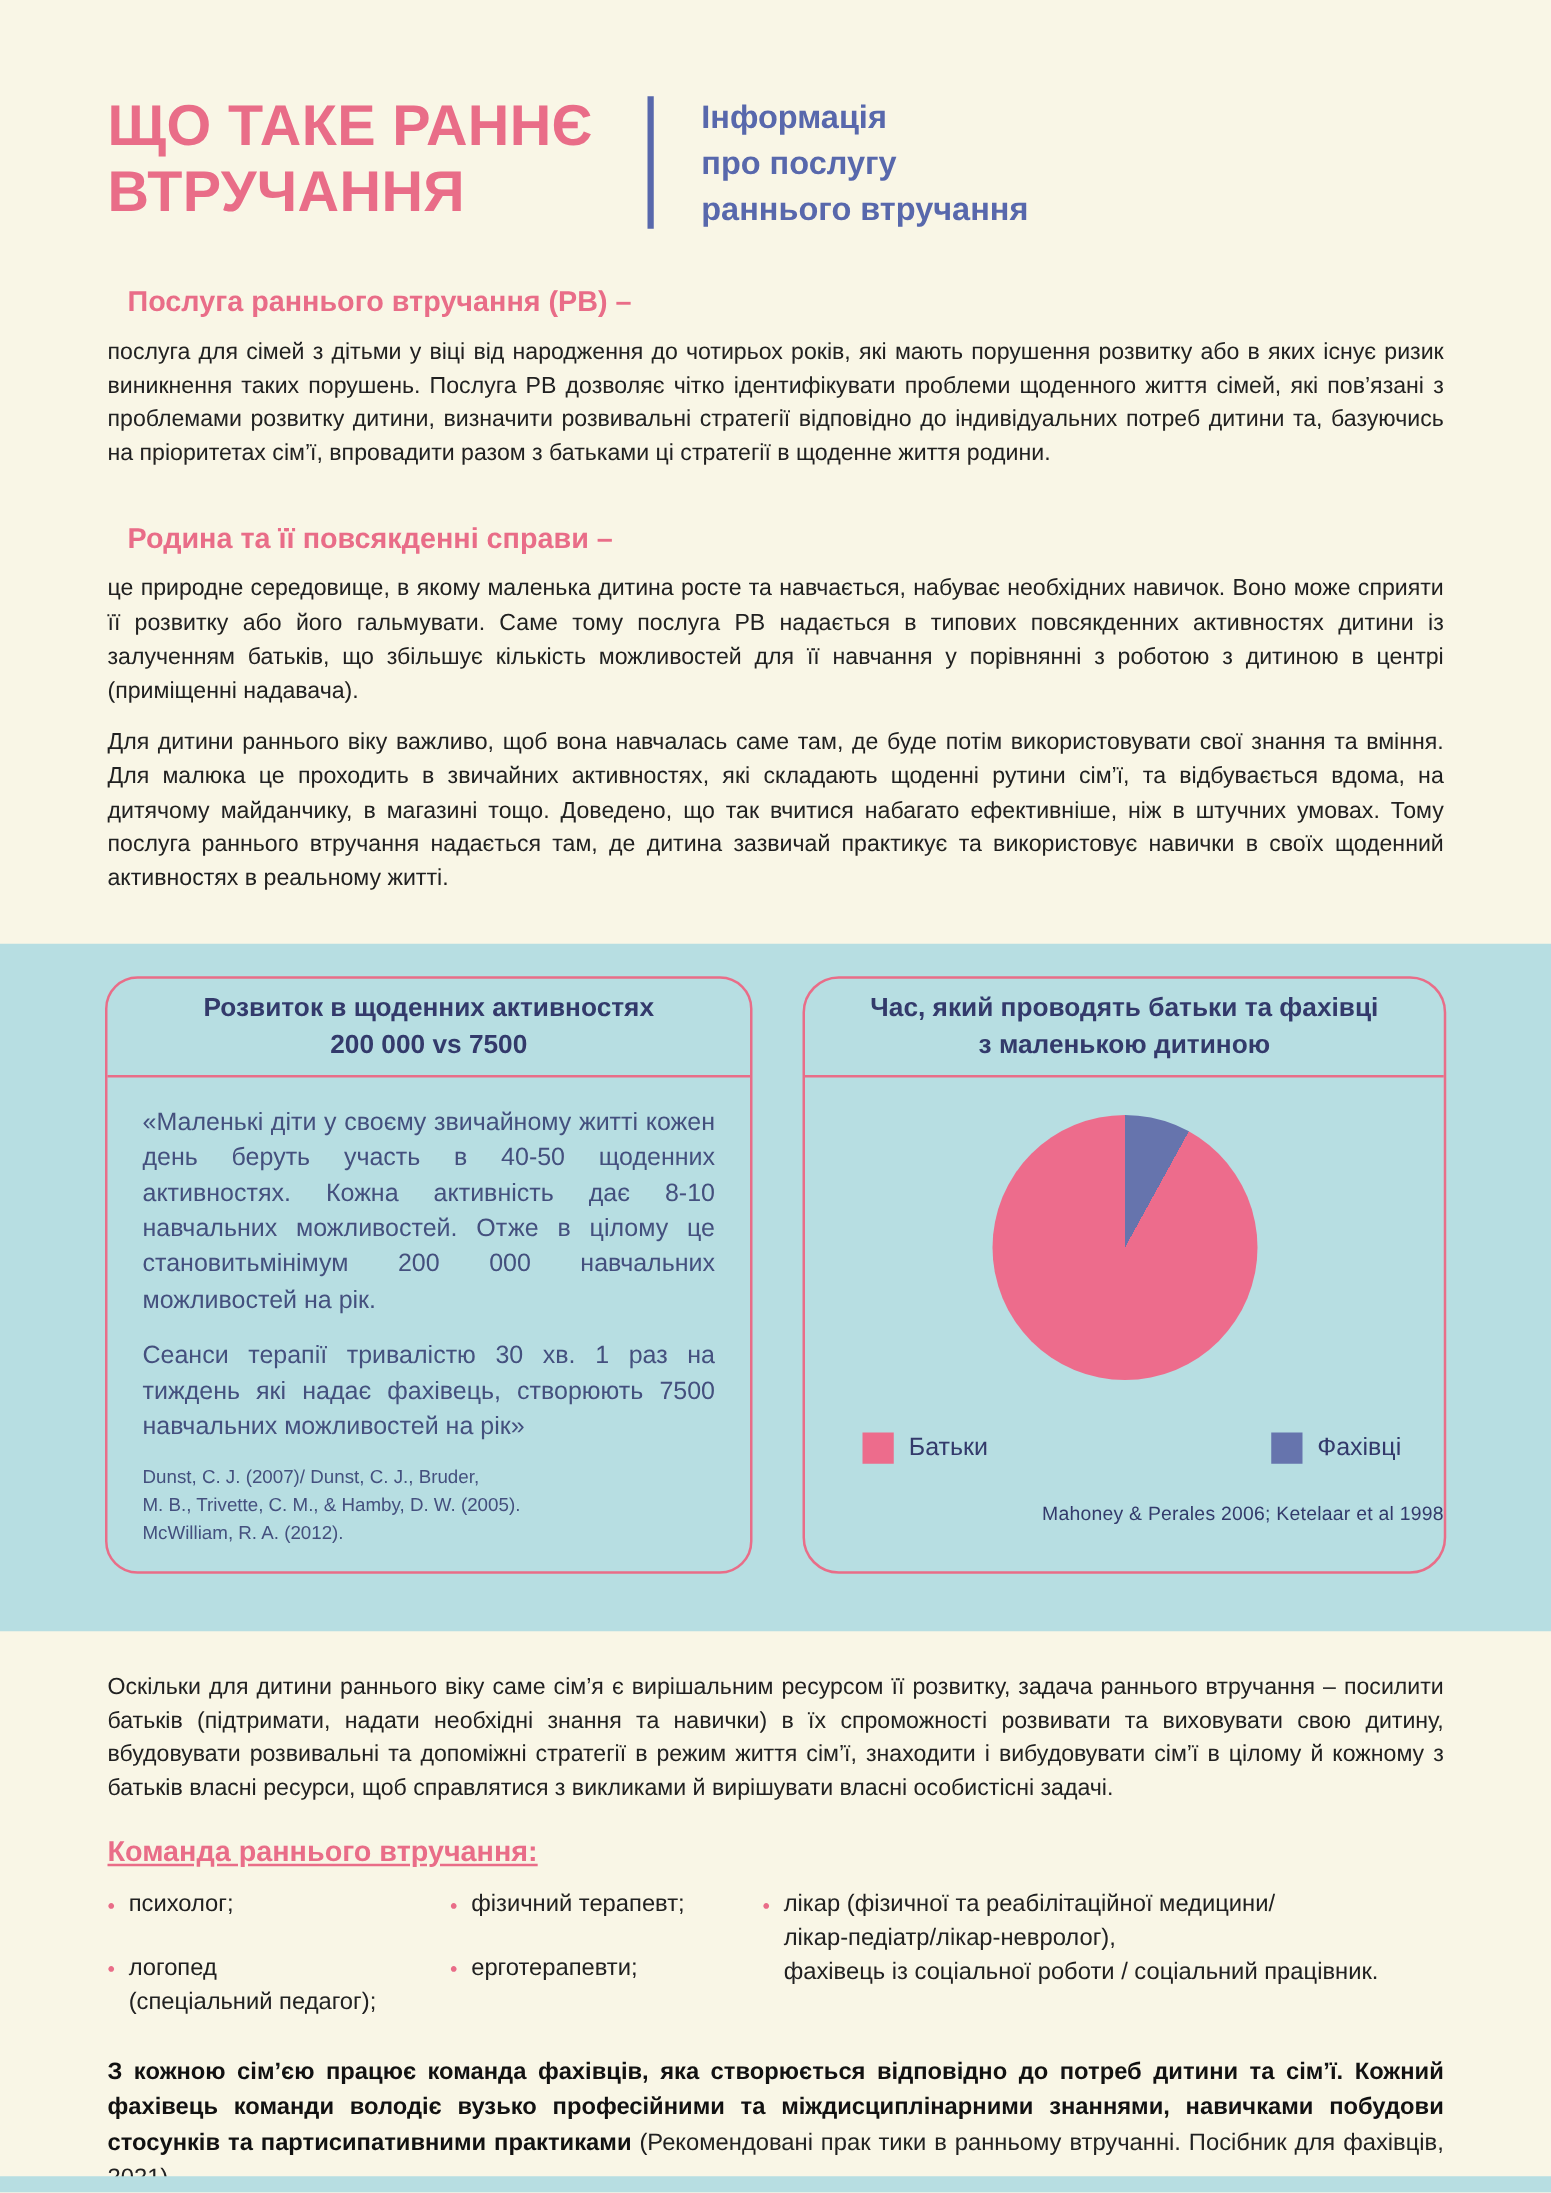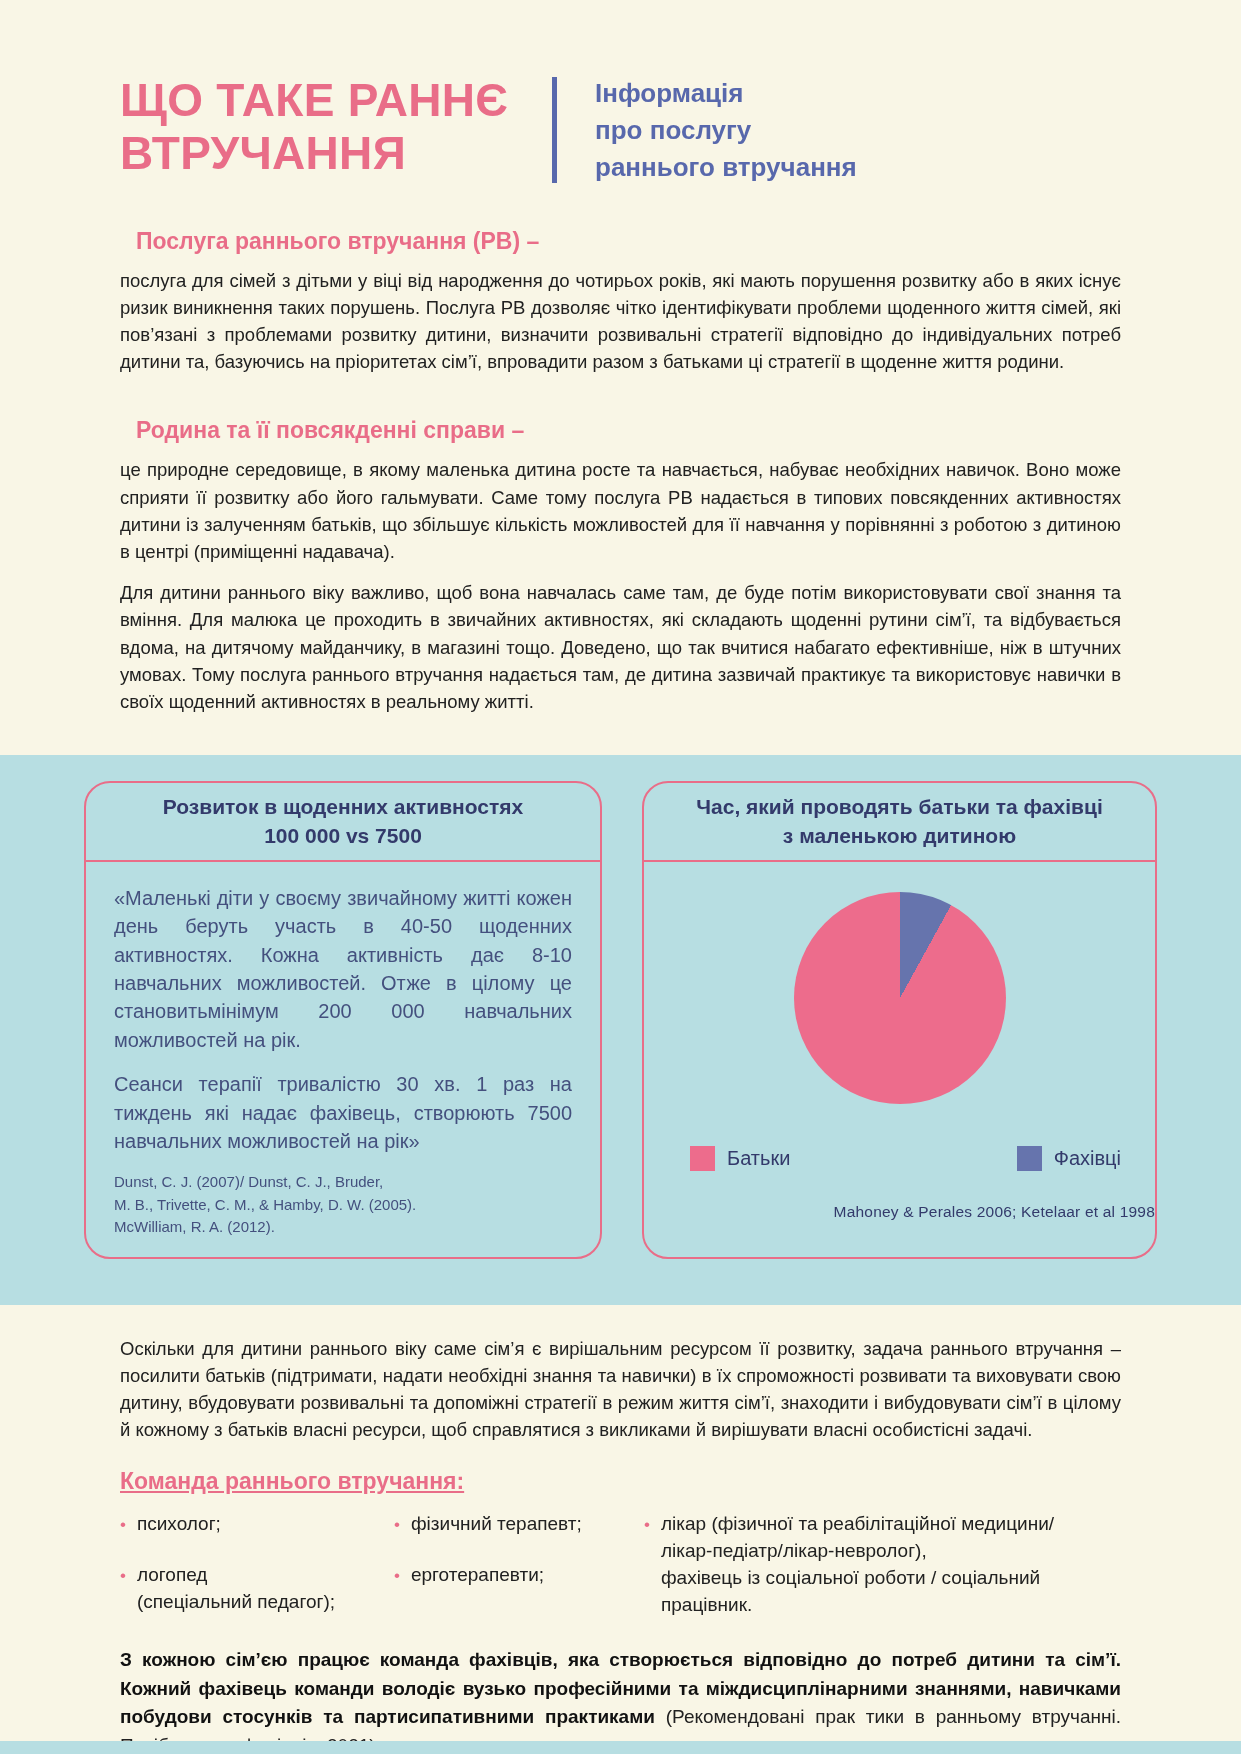--- a/index.html
+++ b/index.html
@@ -5,21 +5,21 @@
   html, body { margin: 0; padding: 0; }
   body { background: #F9F6E6; }
   .page {
     position: relative;
     width: 1241px;
     height: 1754px;
     background: var(--cream, #F9F6E6);
     font-family: "Liberation Sans", sans-serif;
     overflow: hidden;
   }
-  .content { padding: 0 120px; }
+  .content { padding: 0 86px; }
 
   
   .masthead { display: flex; align-items: stretch; padding-top: 74px; }
   .masthead-title {
     margin: 0; width: 432px;
     font-size: 46px; font-weight: 800; letter-spacing: 0.3px;
     color: var(--pink, #E96D88); line-height: 1.16;
   }
   .masthead-divider { width: 5px; background: var(--blue-text, #5868AC); margin: 3px 0; }
   .masthead-subtitle {
@@ -48,21 +48,21 @@
   }
   .card {
     border: 2.5px solid var(--pink, #E96D88);
     border-radius: 26px;
     display: flex; flex-direction: column;
     min-height: 414px;
     box-sizing: border-box;
     position: relative;
   }
   .card-left  { width: 520px; }
-  .card-right { width: 517px; }
+  .card-right { width: 517px; border-radius: 29px; }
   .card-title {
     min-height: 74px;
     display: flex; flex-direction: column; justify-content: center;
     text-align: center;
     font-size: 21px; font-weight: 700; line-height: 1.35;
     color: var(--navy, #333A6B);
     border-bottom: 2.5px solid var(--pink, #E96D88);
     padding: 10px 18px;
     box-sizing: border-box;
   }
@@ -147,21 +147,21 @@
     <h2 class="section-heading">Родина та її повсякденні справи –</h2>
     <p class="body-text">це природне середовище, в якому маленька дитина росте та навчається, набуває необхідних навичок. Воно може сприяти її розвитку або його гальмувати. Саме тому послуга РВ надається в типових повсякденних активностях дитини із залученням батьків, що збільшує кількість можливостей для її навчання у порівнянні з роботою з дитиною в центрі (приміщенні надавача).</p>
     <p class="body-text">Для дитини раннього віку важливо, щоб вона навчалась саме там, де буде потім використовувати свої знання та вміння. Для малюка це проходить в звичайних активностях, які складають щоденні рутини сім’ї, та відбувається вдома, на дитячому майданчику, в магазині тощо. Доведено, що так вчитися набагато ефективніше, ніж в штучних умовах. Тому послуга раннього втручання надається там, де дитина зазвичай практикує та використовує навички в своїх щоденний активностях в реальному житті.</p>
   </div>
 
   <div class="band">
 
     <div class="card card-left">
       <div class="card-title">
         <span>Розвиток в щоденних активностях</span>
-        <span>100 000 vs 7500</span>
+        <span>200 000 vs 7500</span>
       </div>
       <div class="card-left-body">
         <p class="quote">«Маленькі діти у своєму звичайному житті кожен день беруть участь в 40-50 щоденних активностях. Кожна активність дає 8-10 навчальних можливостей. Отже в цілому це становитьмінімум 200 000 навчальних можливостей на рік.</p>
         <p class="quote">Сеанси терапії тривалістю 30 хв. 1 раз на тиждень які надає фахівець, створюють 7500 навчальних можливостей на рік»</p>
         <div class="cite">Dunst, C. J. (2007)/ Dunst, C. J., Bruder,
 M. B., Trivette, C. M., &amp; Hamby, D. W. (2005).
 McWilliam, R. A. (2012).</div>
       </div>
     </div>
 

